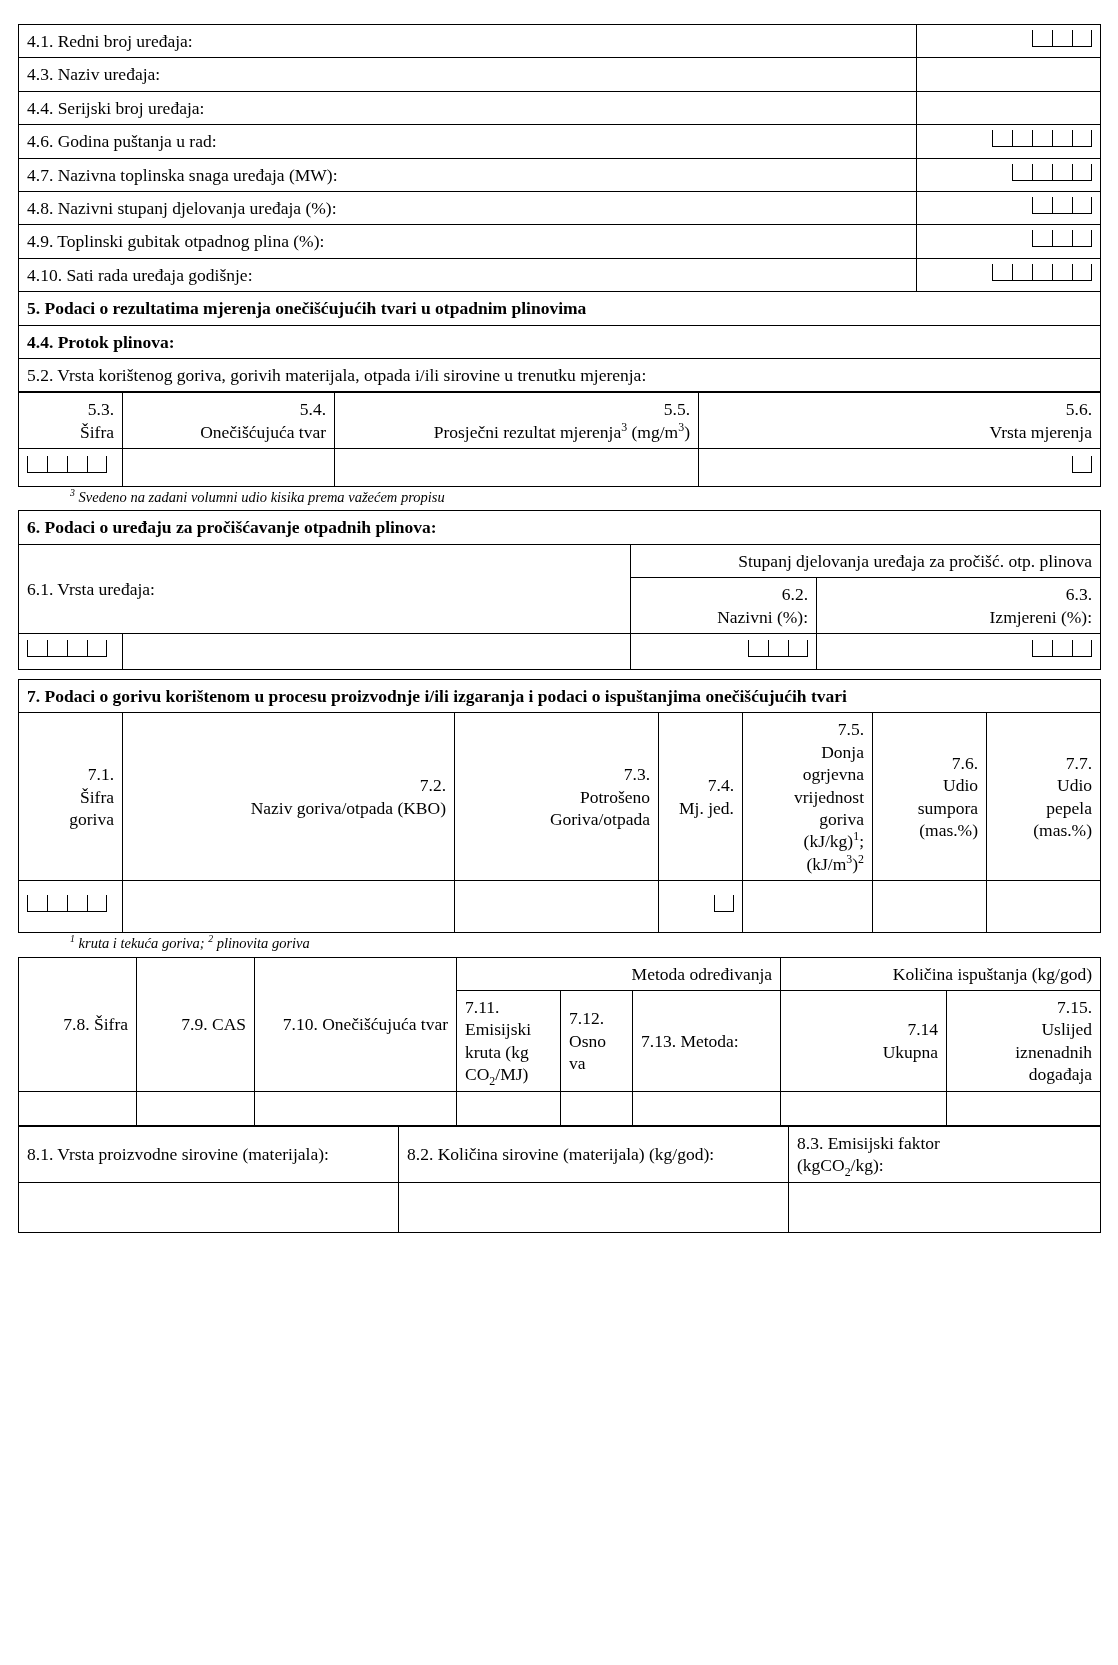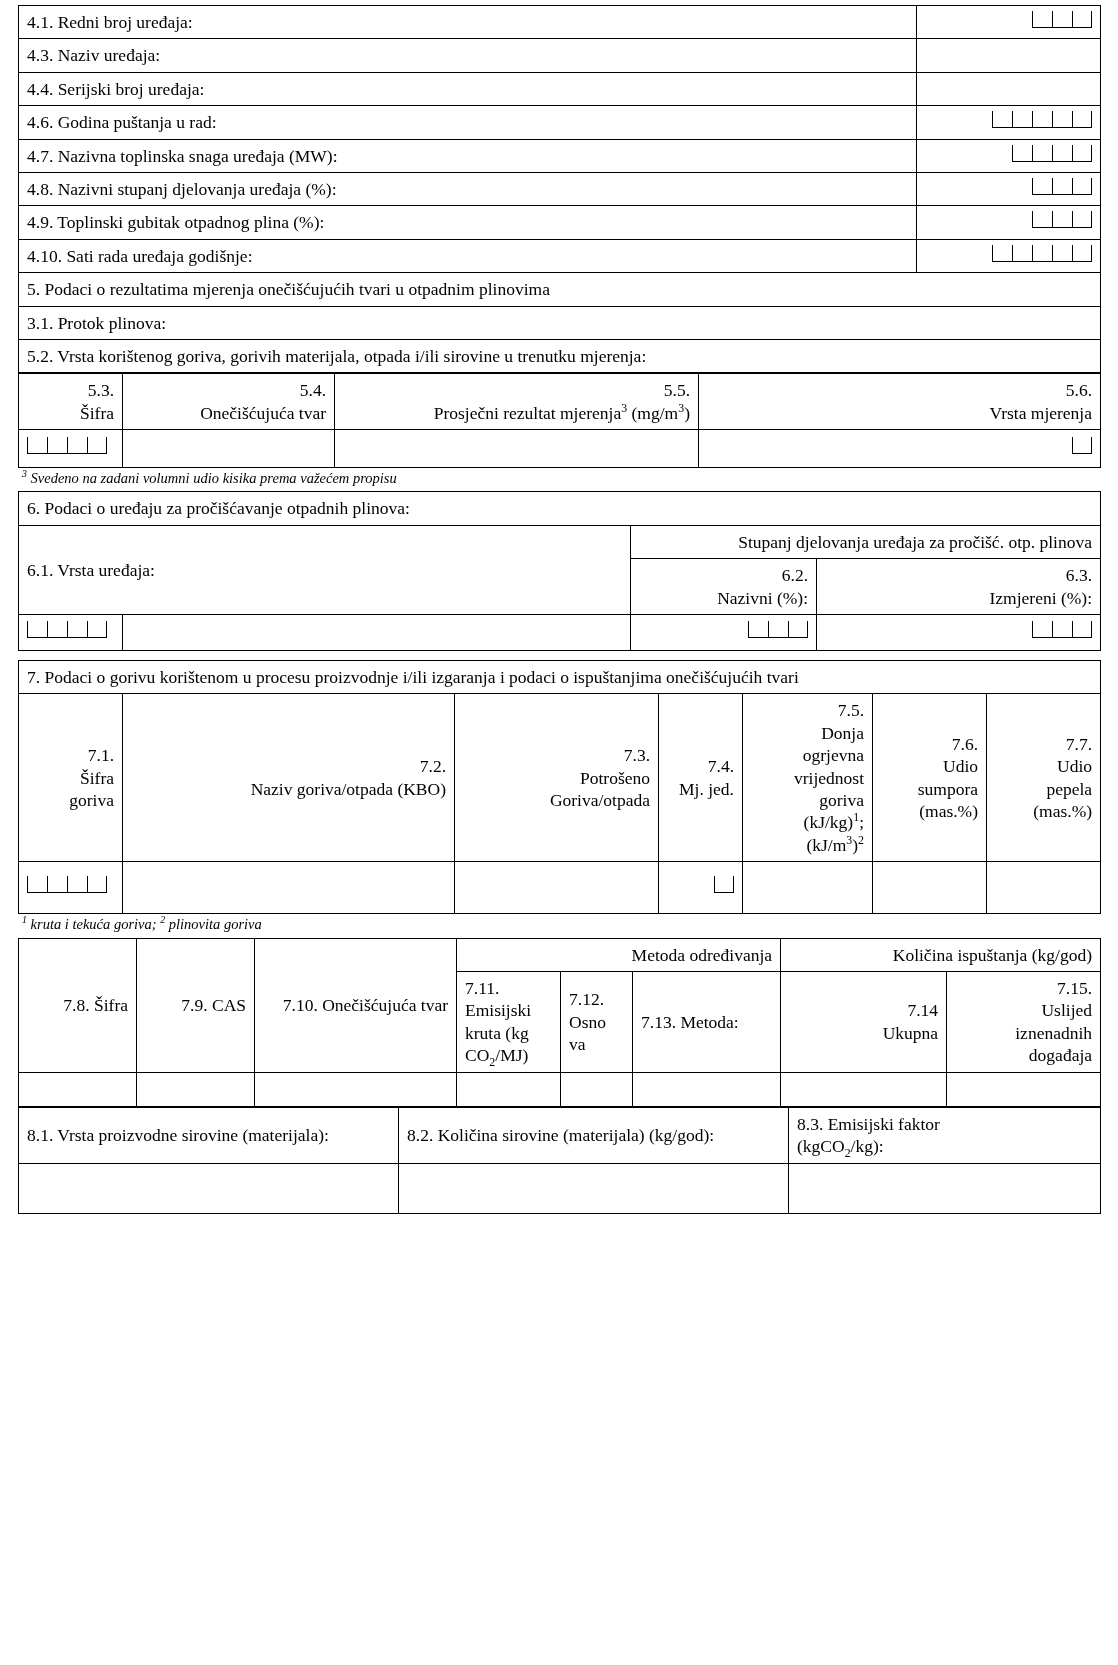--- a/index.html
+++ b/index.html
@@ -10,44 +10,45 @@
   body {
     width: 1118px;
     font-family: "Liberation Serif", serif;
     color: #000000;
     -webkit-font-smoothing: antialiased;
   }
   .page {
     width: 1118px;
     min-height: 1665px;
     box-sizing: border-box;
-    padding: 5px 18px 10px 18px;
+    padding: 24px 18px 10px 18px;
     position: relative;
   }
   table.frm {
     border-collapse: collapse;
     width: 1082px;
     table-layout: fixed;
   }
   table.frm td {
     border: 1.6px solid #000;
     padding: 5px 8px;
     font-size: 17.5px;
     line-height: 1.28;
     vertical-align: middle;
   }
   .row-label { height: 30px; }
-  .bold { font-weight: normal; }
+  .bold { font-weight: bold; }
   .center { text-align: right; }
   .right { text-align: right; }
   .tiny-note {
     font-size: 14.5px;
     font-style: italic;
     padding: 2px 0 4px 4px;
     line-height: 1.2;
+    margin-left: 48px;
   }
   sup { font-size: 0.68em; vertical-align: super; line-height: 0; }
   sub { font-size: 0.68em; vertical-align: sub; line-height: 0; }
 
   
   .comb {
     display: inline-block;
     white-space: nowrap;
     font-size: 0;
     line-height: 0;
@@ -120,21 +121,21 @@
         <td>4.10. Sati rada uređaja godišnje:</td>
         <td class="right cell-comb">
           <span class="comb"><i></i><i></i><i></i><i></i><i></i></span>
         </td>
       </tr>
 
       <tr class="row-label">
         <td colspan="2" class="bold">5. Podaci o rezultatima mjerenja onečišćujućih tvari u otpadnim plinovima</td>
       </tr>
       <tr class="row-label">
-        <td colspan="2" class="bold">3.1. Protok plinova:</td>
+        <td colspan="2" class="bold">4.4. Protok plinova:</td>
       </tr>
       <tr class="row-label">
         <td colspan="2">5.2. Vrsta korištenog goriva, gorivih materijala, otpada i/ili sirovine u trenutku mjerenja:</td>
       </tr>
     </tbody>
   </table>
 
   <table class="frm" style="border-top:none;">
     <colgroup>
         <col style="width:104px">

